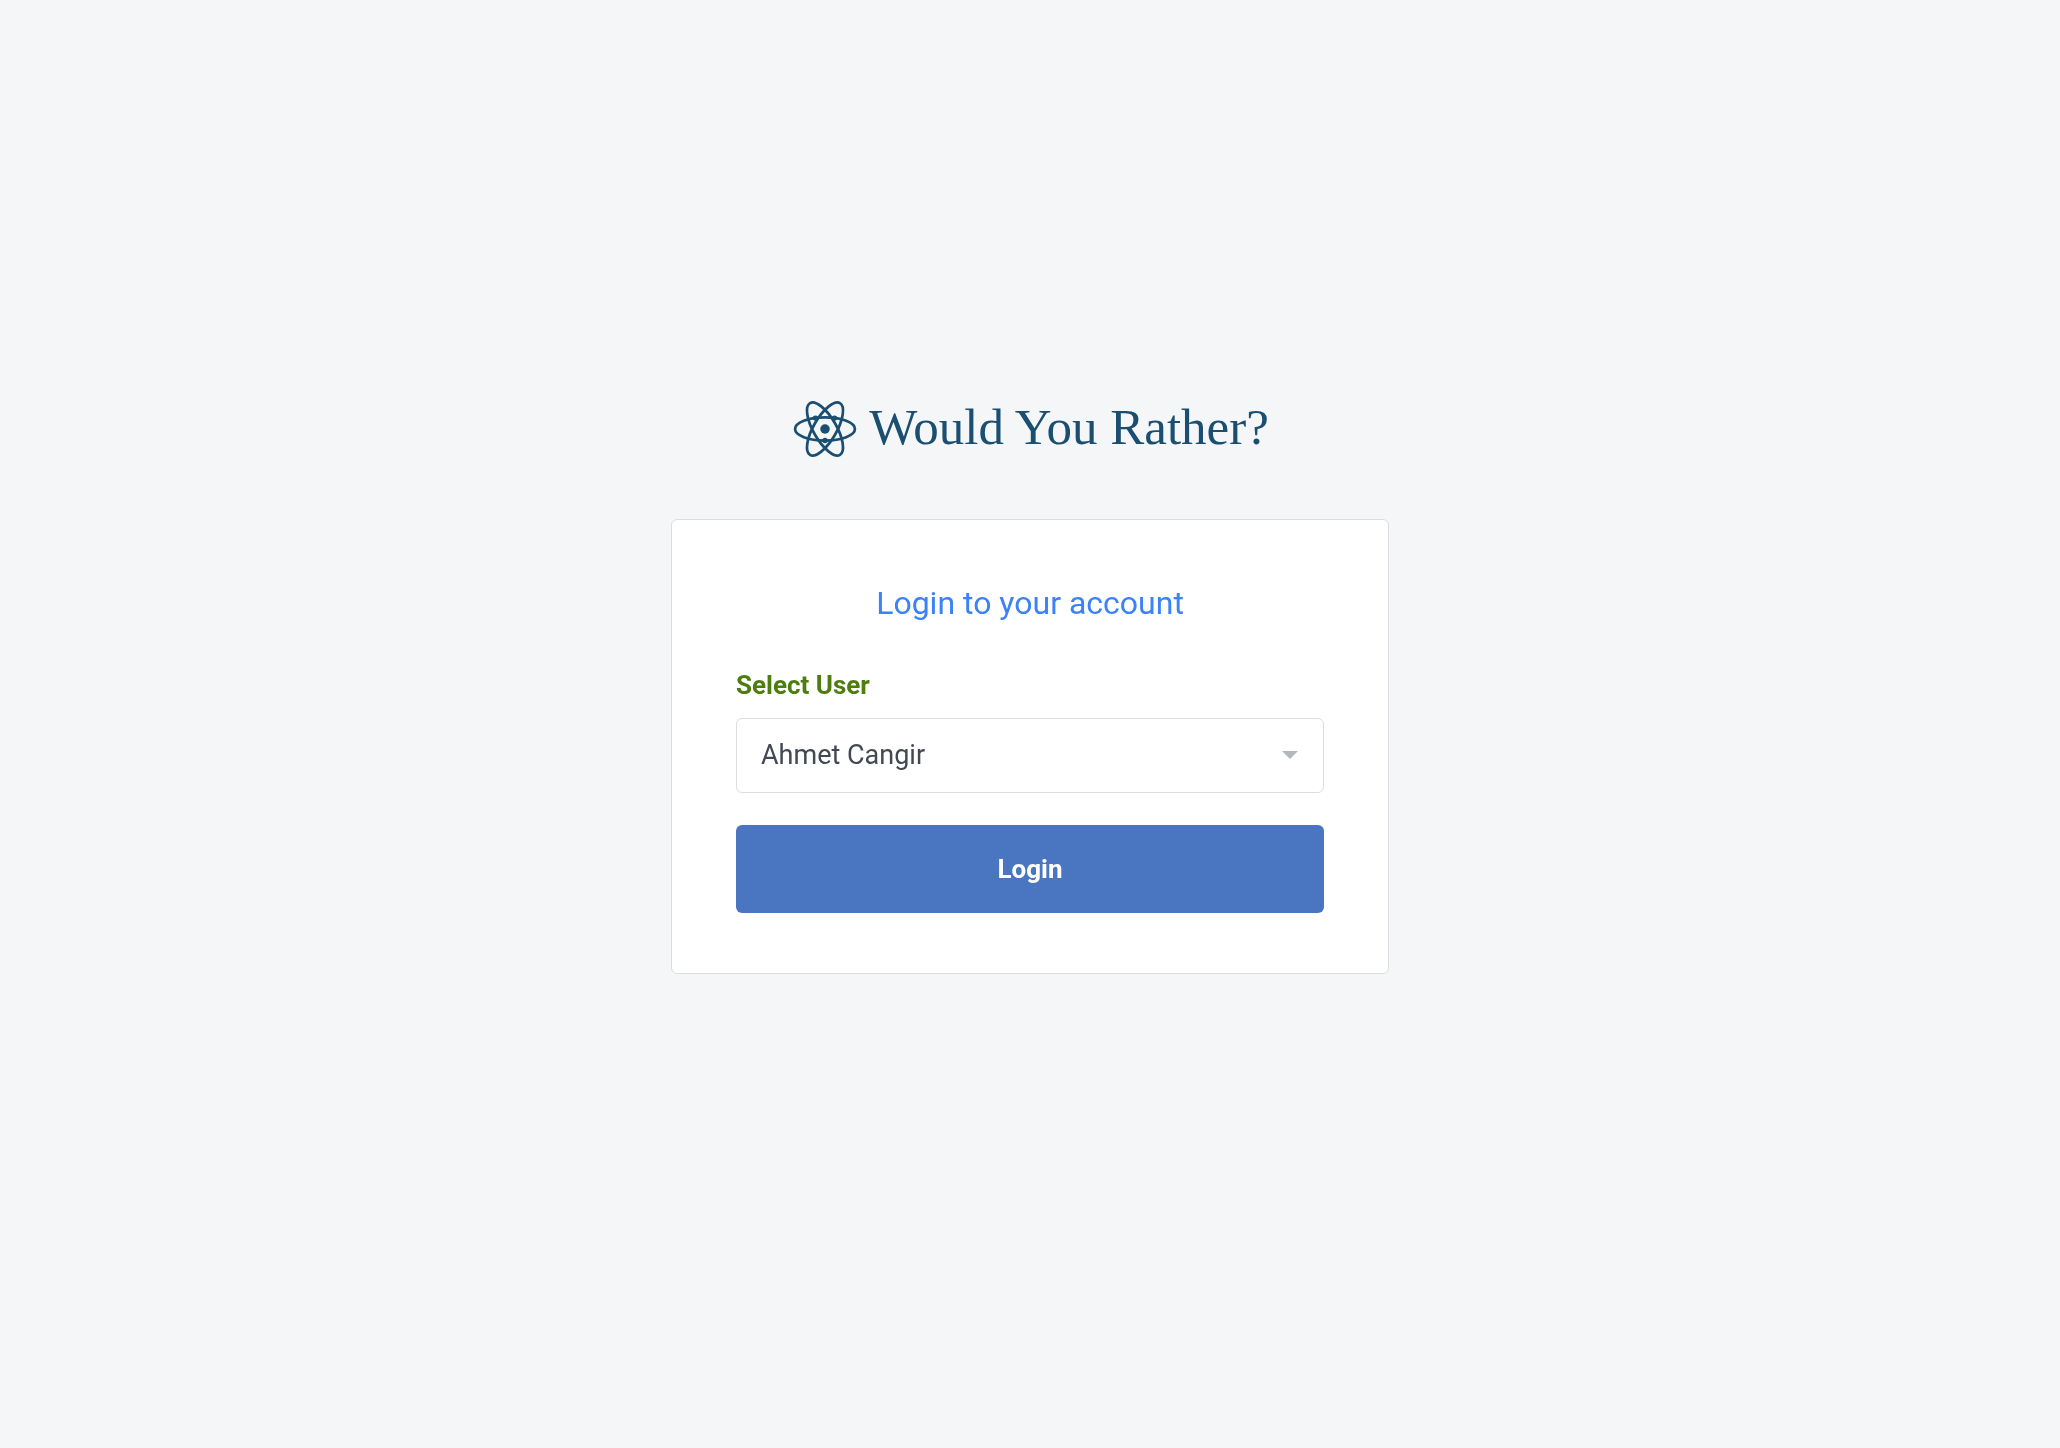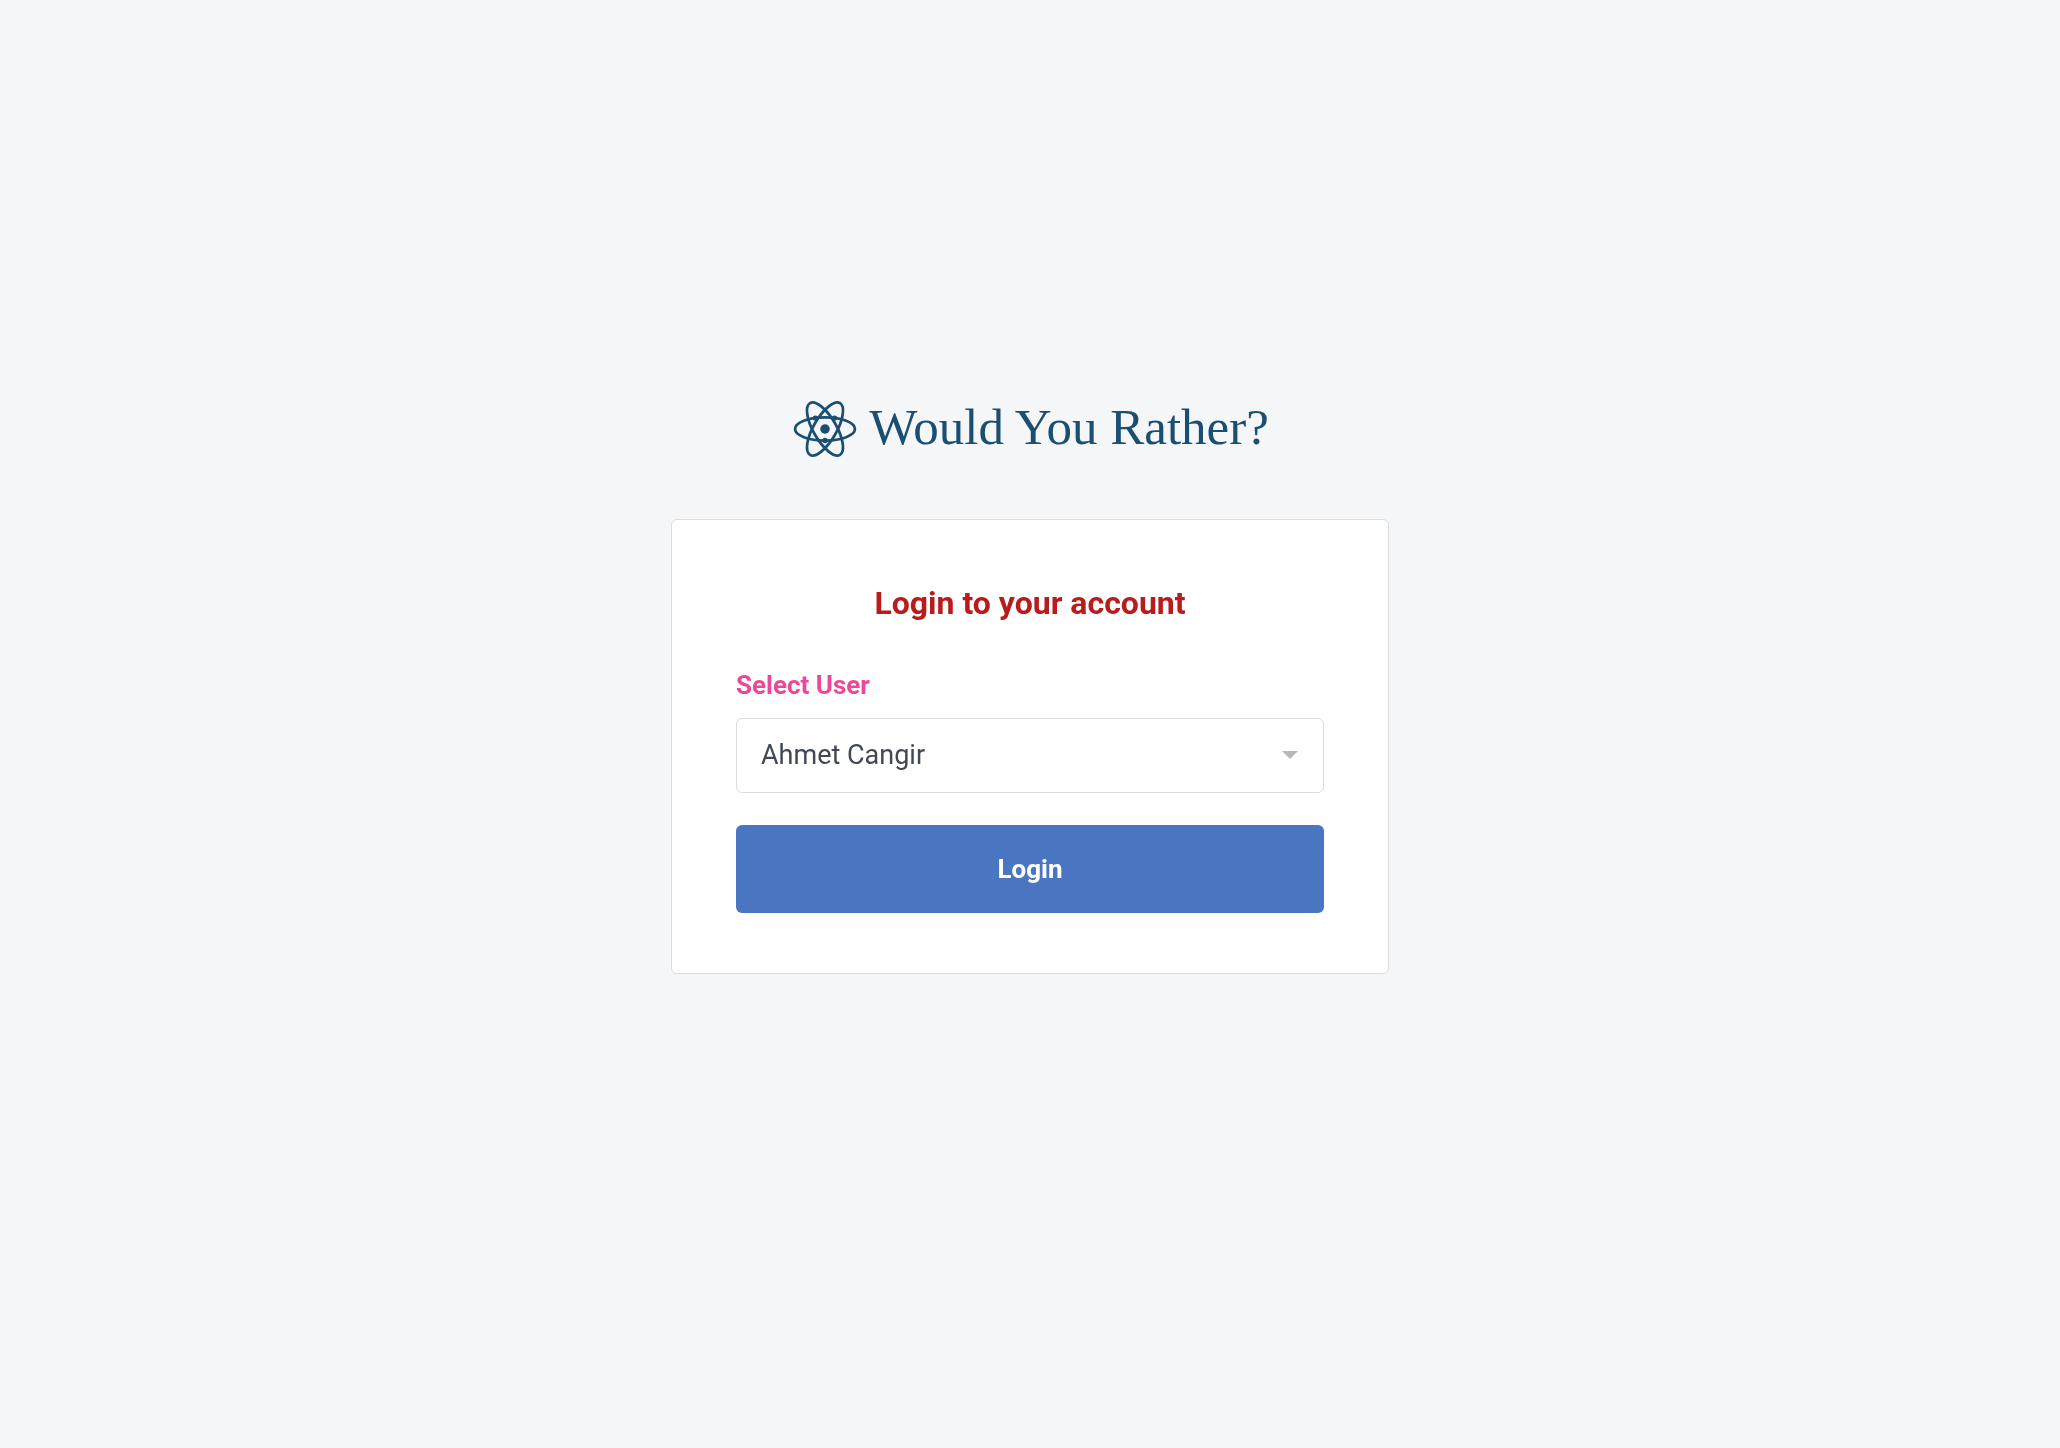--- a/index.html
+++ b/index.html
@@ -51,30 +51,30 @@
     .card {
       width: 718px;
       background-color: #ffffff;
       border: 1px solid #dbdde0;
       border-radius: 6px;
       padding: 64px 64px 60px 64px;
     }
 
     .card-title {
       font-size: 32px;
-      font-weight: 700;
-      color: #b91c1c;
+      font-weight: 400;
+      color: #3b82f6;
       text-align: center;
       margin-bottom: 48px;
     }
 
     .field-label {
       font-size: 26px;
       font-weight: 700;
-      color: #ec4899;
+      color: #4d7c0f;
       margin-bottom: 18px;
       display: block;
     }
 
     .select-wrapper {
       position: relative;
       margin-bottom: 32px;
     }
 
     .select-input {

